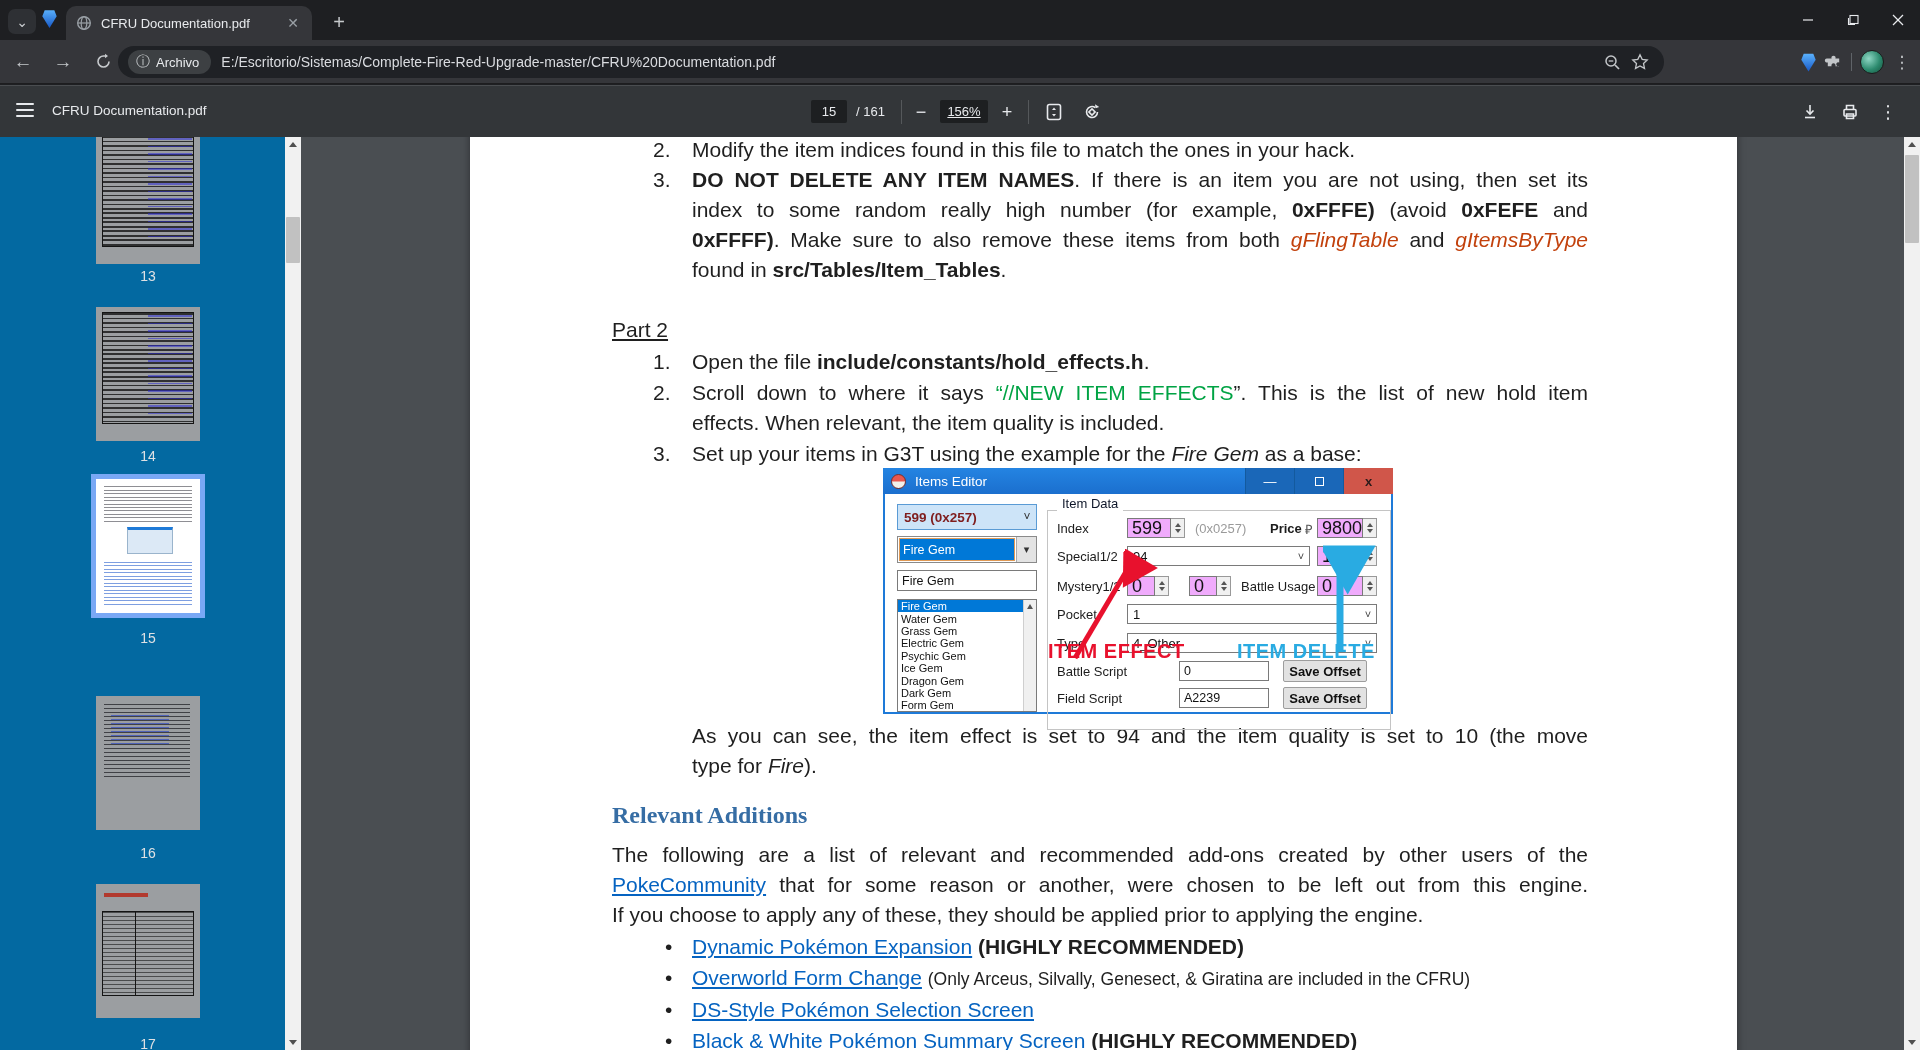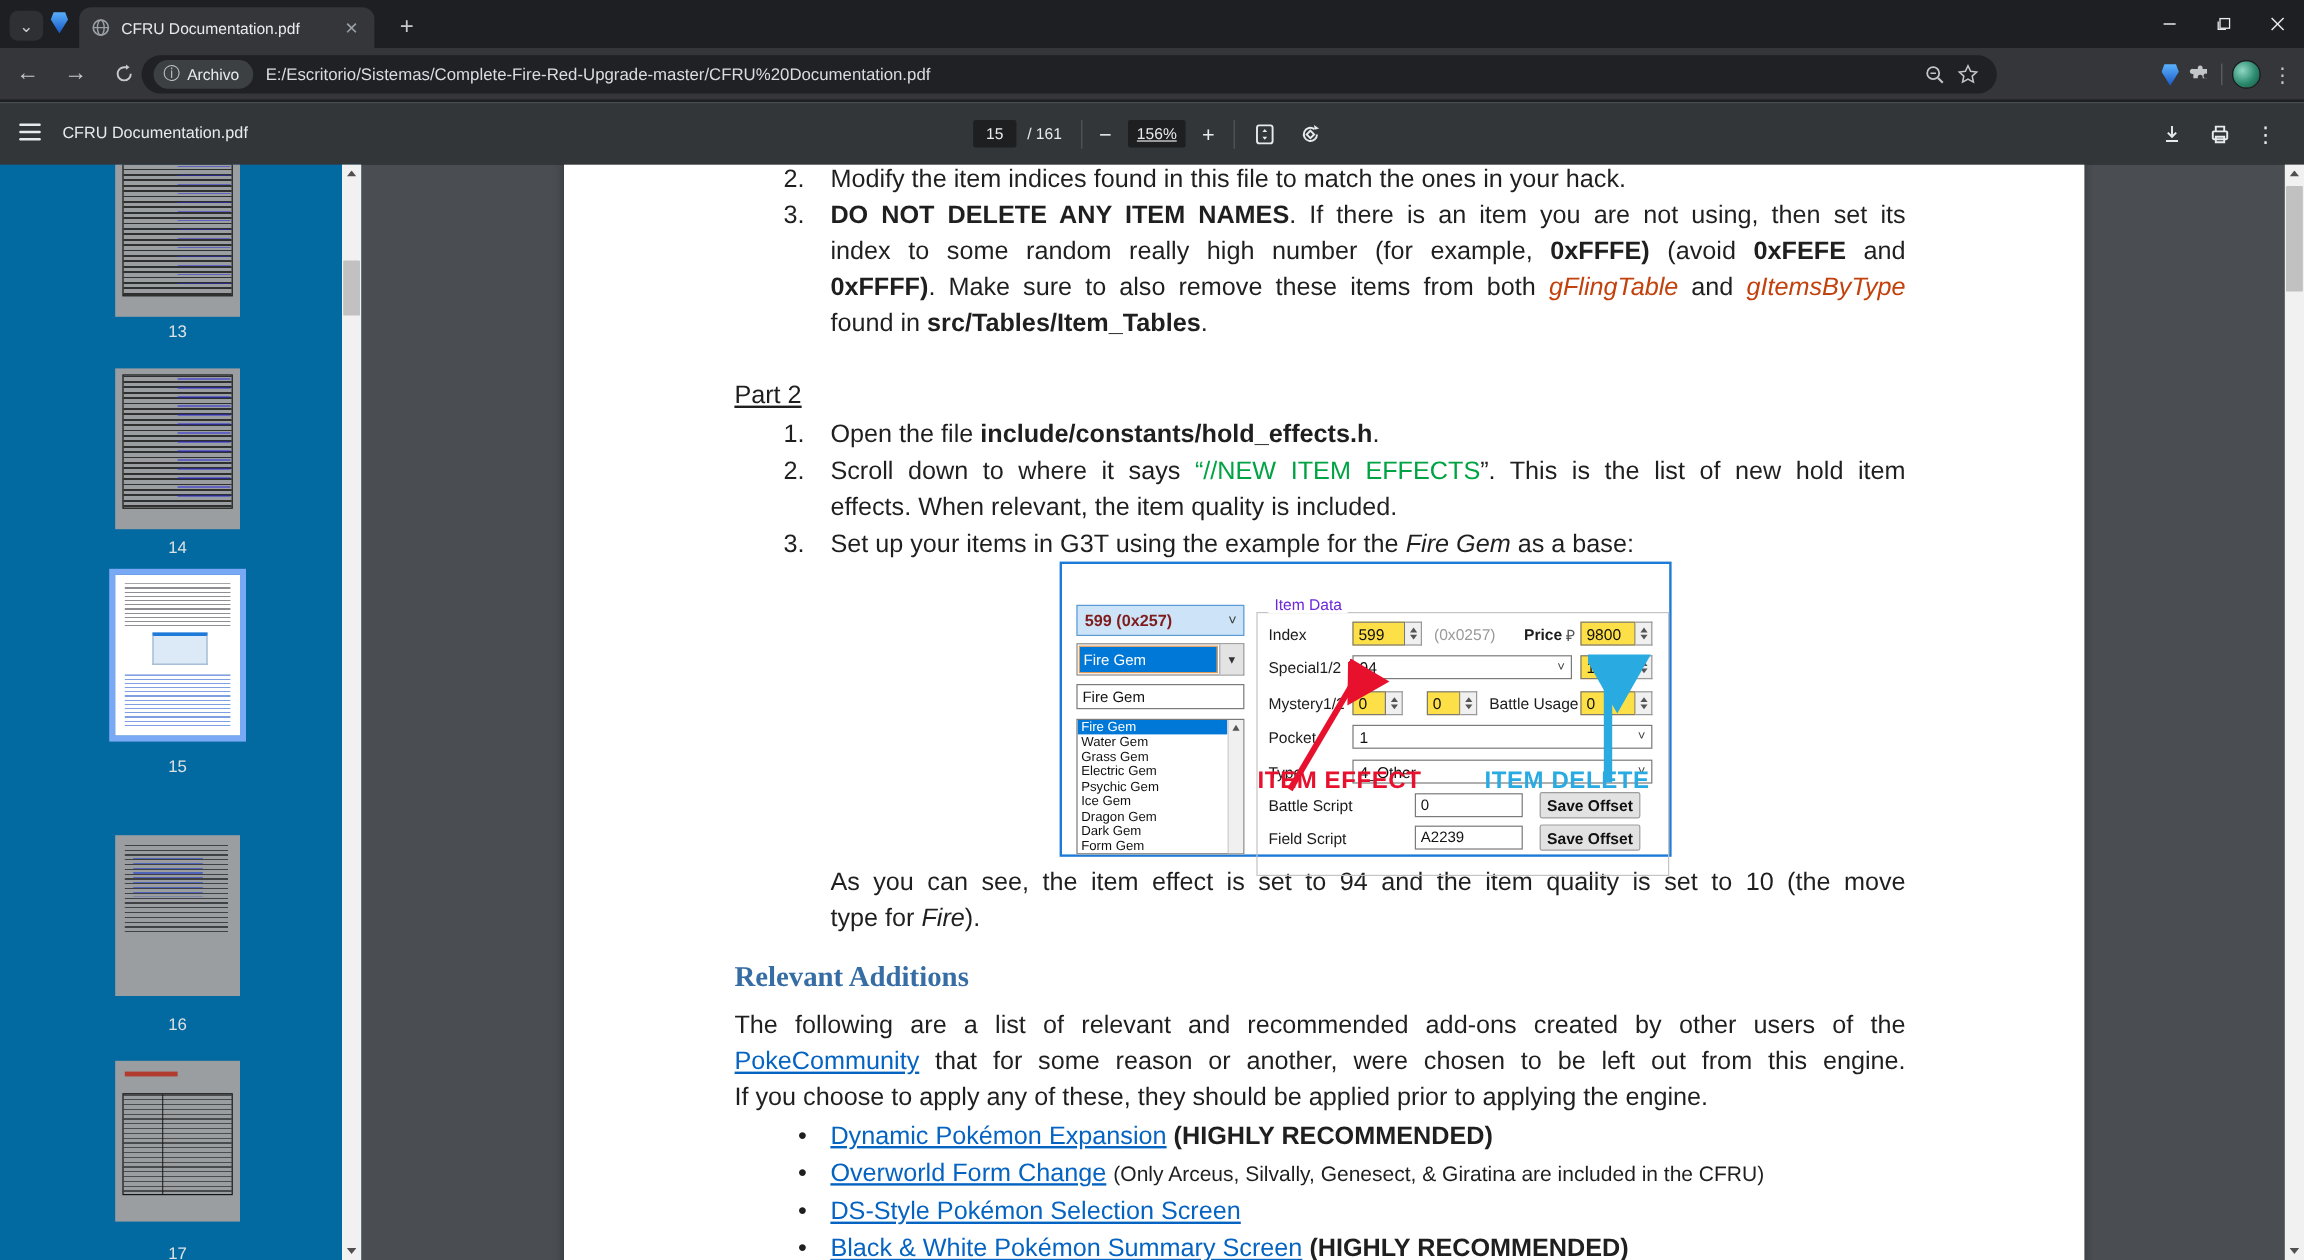--- a/index.html
+++ b/index.html
@@ -117,21 +117,21 @@
   .ie-name { color:#fff; font-size:13.5px; margin-left:9px; }
   .ie-btns { position:absolute; right:0; top:0; height:26px; display:flex; }
   .ie-b { width:49px; height:26px; display:flex; align-items:center; justify-content:center; background:#1a67b8;
           border-left:1px solid #135a9e; color:#fff; font-size:13px; }
   .ie-b.close { width:50px; background:#d0564a; color:#2b1b1b; font-weight:700; }
   .ie-b .sq { width:9px; height:9px; border:1.5px solid #fff; }
   .ie-lbl { position:absolute; font-size:13px; color:#1c1c1c; }
   .fieldbox { position:absolute; border:1px solid #7a7a7a; background:#fff; font-size:12.5px; color:#111;
               display:flex; align-items:center; padding-left:4px; }
   .spin { position:absolute; height:20px; display:flex; }
-  .spin .val { border:1px solid #7a7a7a; background:#fde047; font-size:13px; color:#111; display:flex; align-items:center; padding-left:4px; }
+  .spin .val { border:1px solid #7a7a7a; background:#f0abfc; font-size:18px; color:#111; display:flex; align-items:center; padding-left:4px; }
   .spin .arr { width:14px; border:1px solid #999; border-left:none; background:#f0f0f0; display:flex; flex-direction:column;
                align-items:center; justify-content:center; gap:2px; }
   .spin .arr i { width:0; height:0; border-left:3.5px solid transparent; border-right:3.5px solid transparent; }
   .spin .arr i.up { border-bottom:4px solid #555; } .spin .arr i.dn { border-top:4px solid #555; }
   .ddl { position:absolute; height:20px; border:1px solid #7a7a7a; background:#fff; display:flex; align-items:center; }
   .ddl .txt { flex:1; font-size:13px; color:#111; padding-left:5px; }
   .ddl .chev { width:16px; color:#444; font-size:11px; text-align:center; }
   .combo1 { position:absolute; left:12px; top:34px; width:140px; height:26px; background:#cde4f8; border:1px solid #5a9bd5;
             display:flex; align-items:center; }
   .combo1 .txt { flex:1; font-size:13.5px; font-weight:700; color:#7f1d1d; padding-left:6px; }
@@ -142,21 +142,21 @@
   .combo2 .btn { width:20px; background:#e3e3e3; border-left:1px solid #aaa; color:#333; font-size:11px;
                  display:flex; align-items:center; justify-content:center; }
   .lbox { position:absolute; left:12px; top:129px; width:140px; height:113px; border:1px solid #7a7a7a; background:#fff; display:flex; }
   .lbox .items { flex:1; overflow:hidden; }
   .lbox .li { height:12.4px; font-size:11px; color:#111; padding-left:3px; display:flex; align-items:center; white-space:nowrap; }
   .lbox .li.sel { background:#0078d7; color:#fff; }
   .lbox .lsb { width:13px; background:#f0f0f0; border-left:1px solid #cfcfcf; position:relative; }
   .lbox .lsb::before { content:""; position:absolute; top:4px; left:3px; width:0; height:0;
         border-left:3.5px solid transparent; border-right:3.5px solid transparent; border-bottom:5px solid #555; }
   .groupbox { position:absolute; left:162px; top:40px; width:344px; height:220px; border:1px solid #c4c4c4; }
-  .gb-label { position:absolute; left:172px; top:26px; background:#fff; padding:0 5px; font-size:13px; color:#6d28d9; }
+  .gb-label { position:absolute; left:172px; top:26px; background:#fff; padding:0 5px; font-size:13px; color:#0f172a; }
   .gray { color:#9a9a9a; }
   .savebtn { position:absolute; width:84px; height:22px; background:#e2e2e2; border:1px solid #9d9d9d; border-radius:2px;
              font-size:13px; font-weight:700; color:#111; display:flex; align-items:center; justify-content:center; }
   .fx { position:absolute; font-size:20px; font-weight:700; letter-spacing:.5px; white-space:nowrap; }
   .fx.red { color:#e8112d; } .fx.blue { color:#29abe2; }
   .ie-svg { position:absolute; left:0; top:0; width:510px; height:246px; pointer-events:none; }
 </style>
 </head>
 <body>
 
@@ -314,20 +314,31 @@
           <div class="docline" style="top: 933px; left: 222px;"><span class="link">Dynamic Pokémon Expansion</span><span> </span><span class="b">(HIGHLY RECOMMENDED)</span></div>
           <div class="docline" style="top: 964px; left: 195px;"><span class="bull">•</span></div>
           <div class="docline" style="top: 964px; left: 222px;"><span class="link">Overworld Form Change</span><span> </span><span class="small">(Only Arceus, Silvally, Genesect, &amp; Giratina are included in the CFRU)</span></div>
           <div class="docline" style="top: 996px; left: 195px;"><span class="bull">•</span></div>
           <div class="docline" style="top: 996px; left: 222px;"><span class="link">DS-Style Pokémon Selection Screen</span></div>
           <div class="docline" style="top: 1027px; left: 195px;"><span class="bull">•</span></div>
           <div class="docline" style="top: 1027px; left: 222px;"><span class="link">Black &amp; White Pokémon Summary Screen</span><span> </span><span class="b">(HIGHLY RECOMMENDED)</span></div>
         </div>
 
       <div class="ieditor">
+        <div class="ie-title">
+          <div class="ie-ball"></div>
+          <div class="ie-name">Items Editor</div>
+          <div class="ie-btns">
+            <div class="ie-b">—</div>
+            <div class="ie-b">
+                <span class="sq"></span>
+              </div>
+            <div class="ie-b close">x</div>
+          </div>
+        </div>
 
         <div class="combo1">
           <span class="txt">599 (0x257)</span>
           <span class="chev">˅</span>
         </div>
         <div class="combo2">
           <span class="sel">Fire Gem</span>
           <span class="btn">▾</span>
         </div>
         <div class="fieldbox" style="left:12px; top:100px; width:140px; height:21px">Fire Gem</div>

